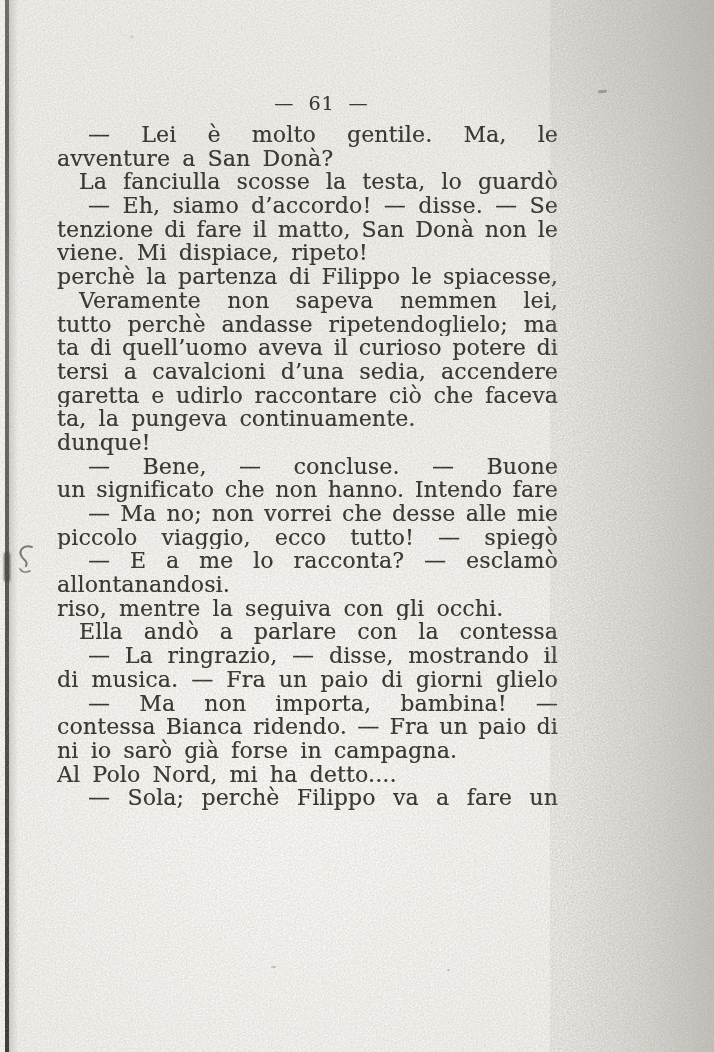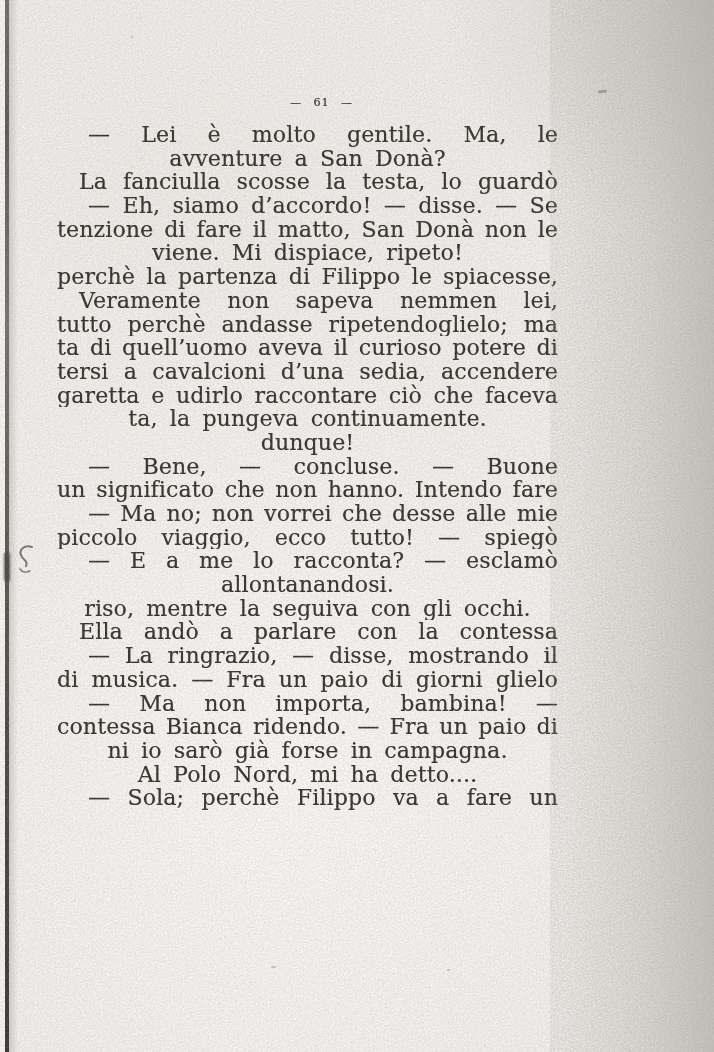--- a/index.html
+++ b/index.html
@@ -49,36 +49,36 @@
   }
   .edge-blob {
     position: absolute; left: 4px; top: 552px; width: 6px; height: 30px;
     background: #45423f; border-radius: 3px; filter: blur(1px); opacity: 0.85;
   }
   
   .header {
     position: absolute; left: 57px; top: 91px; width: 501px; height: 24px;
     line-height: 24px; box-sizing: border-box; padding-left: 28px;
     text-align: center;
-    font-size: 11px; letter-spacing: 1px; word-spacing: 7px;
+    font-size: 19px; letter-spacing: 1px; word-spacing: 7px;
     text-shadow: 0.3px 0.3px 0.5px rgba(47,43,38,0.5);
   }
   
   .text-col {
     position: absolute; left: 57px; top: 123px; width: 501px;
   }
   .line {
     height: 23.7px; line-height: 23.7px;
     font-size: 22px;
     letter-spacing: 0.15px;
     word-spacing: 3px;
     overflow: hidden;
     text-shadow: 0.3px 0.3px 0.5px rgba(47,43,38,0.5);
   }
-  .line:not(.l-just) { word-spacing: 5px; text-align: center; }
+  .line:not(.l-just) { word-spacing: 5px; }
   .l-dialog { padding-left: 31px; }
   .l-para   { padding-left: 22px; }
   .l-just   { text-align: justify; text-align-last: justify; }
   
   .ink-mark { position: absolute; left: 14px; top: 542px; opacity: 0.85; }
   .speck { position: absolute; border-radius: 2px; }
   .speck.s1 { left: 598px; top: 90px;  width: 9px; height: 3px; background: #8d8a84; transform: rotate(-6deg); opacity: .8; }
   .speck.s2 { left: 271px; top: 966px; width: 5px; height: 2px; background: #b3b0aa; opacity: .7; }
   .speck.s3 { left: 447px; top: 969px; width: 3px; height: 2px; background: #b8b5af; opacity: .7; }
   .speck.s4 { left: 130px; top: 36px;  width: 4px; height: 2px; background: #c0bdb7; opacity: .6; }

